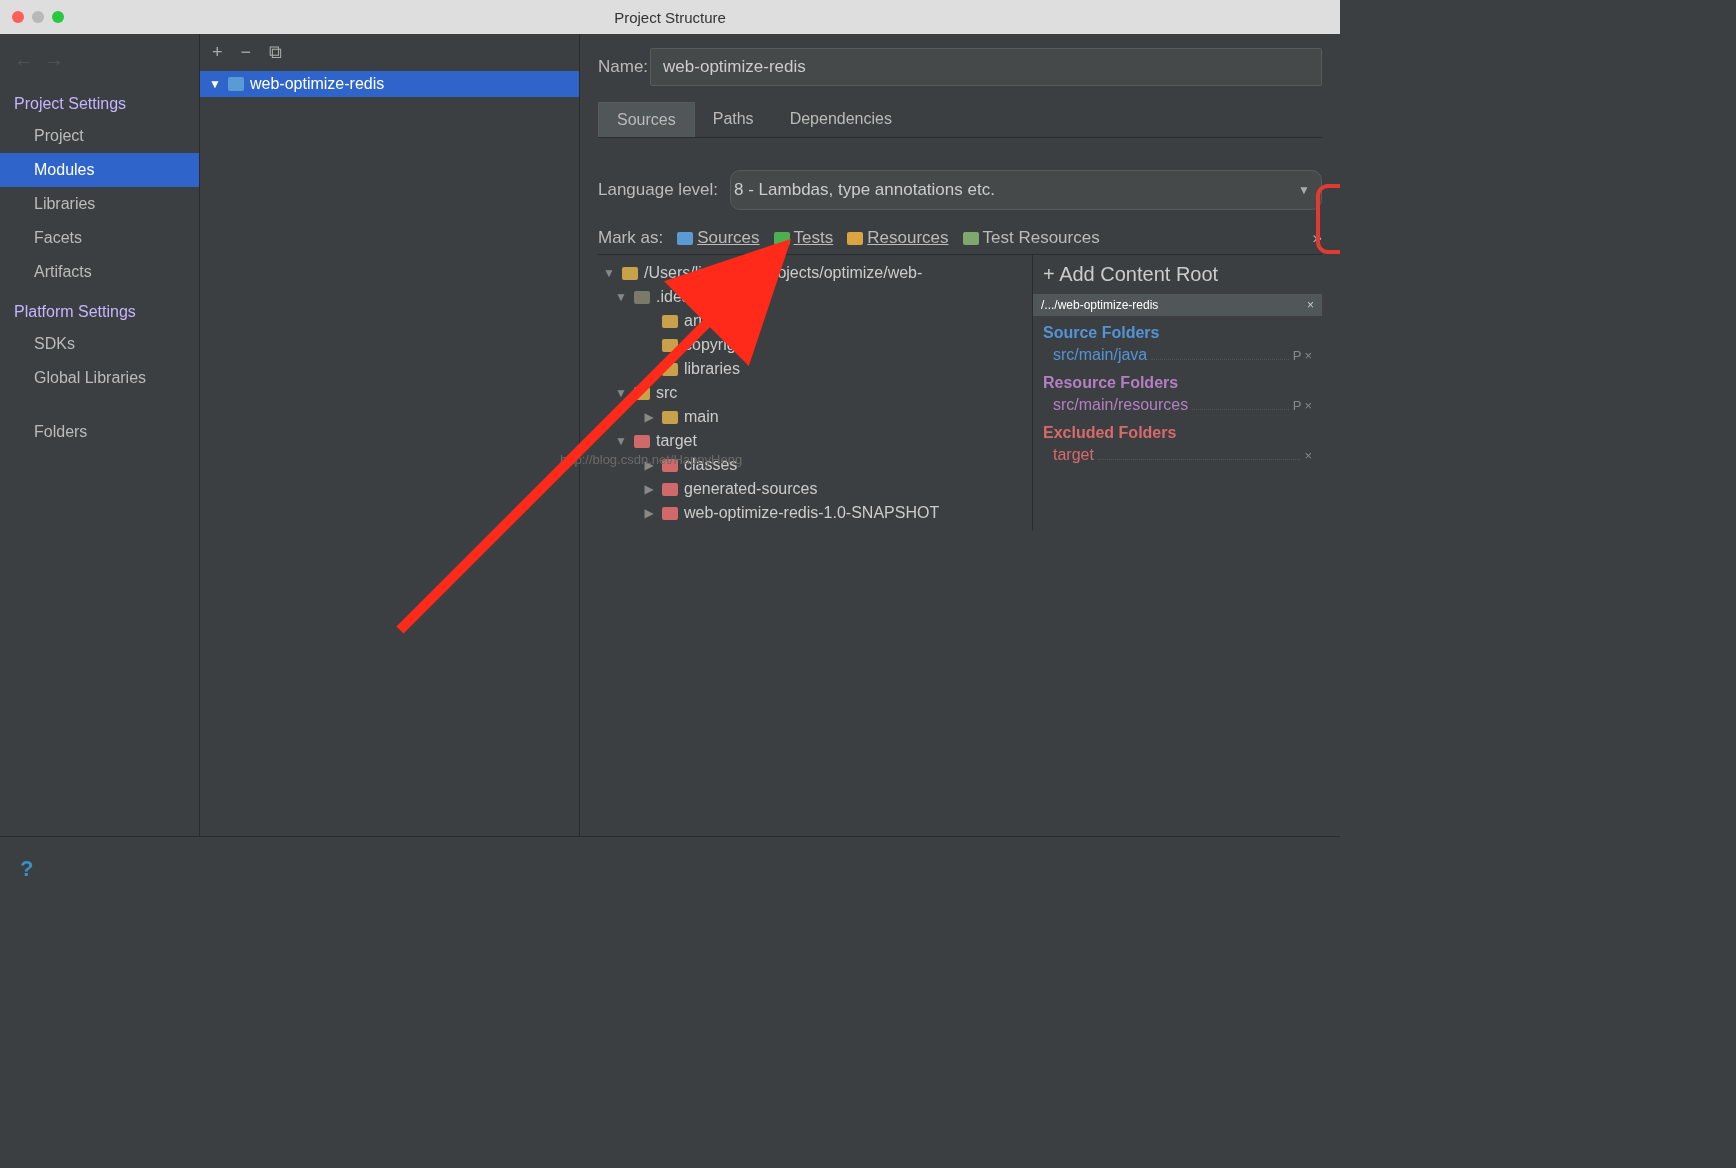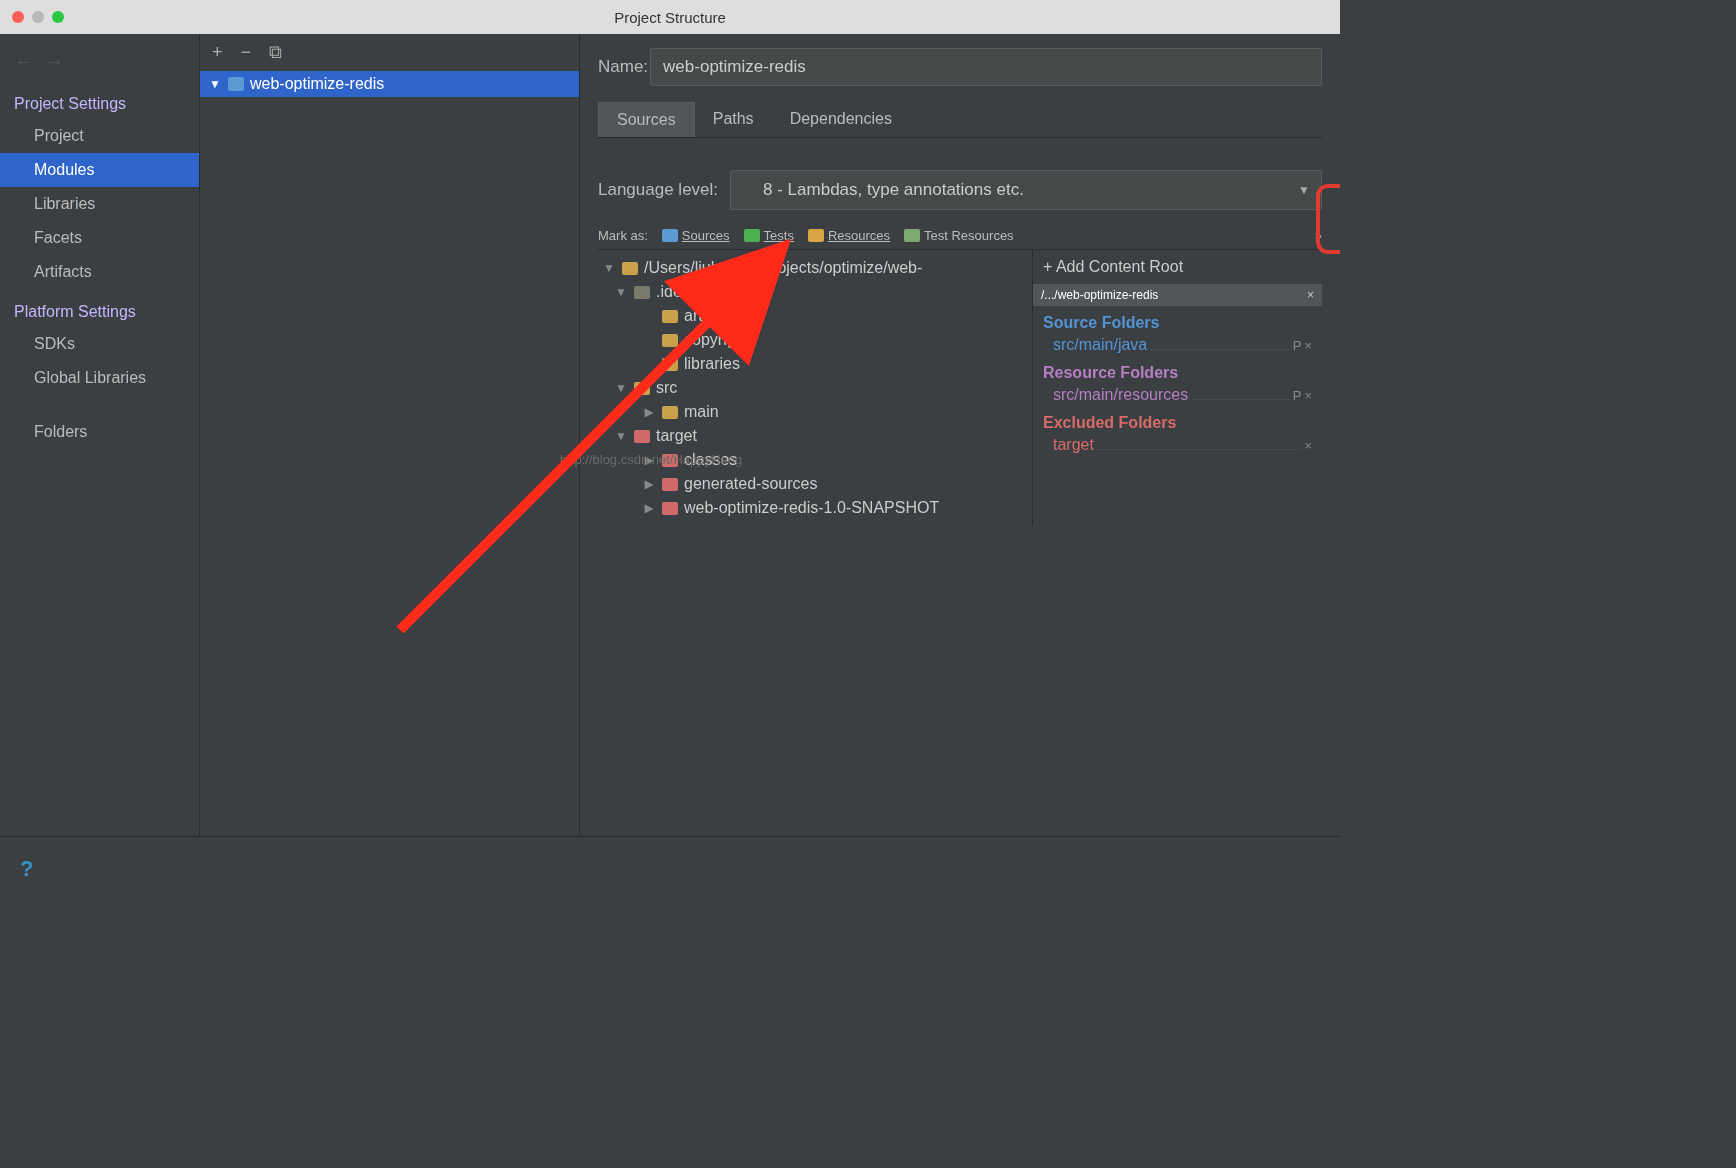--- a/index.html
+++ b/index.html
@@ -41,41 +41,41 @@
 .name-row label { color:#bbb; font-size:17px; }
 .name-input { flex:1; background:#45494a; border:1px solid #5a5a5a; color:#ccc; padding:8px 12px; font-size:17px; border-radius:2px; }
 
 .tabs { display:flex; border-bottom:1px solid #2b2b2b; }
 .tab { padding:8px 18px; color:#bbb; font-size:16px; cursor:pointer; }
 .tab.sel { background:#515658; border:1px solid #5a5a5a; border-bottom:none; }
 
 .lang-row { display:flex; align-items:center; gap:12px; margin:32px 0 18px; position:relative; }
 .lang-row label { color:#bbb; font-size:17px; }
 .combo-wrap { flex:1; position:relative; }
-.combo { width:100%; background:#45494a; border:1px solid #5a5a5a; color:#ccc; padding:9px 34px 9px 32px; font-size:17px; border-radius:2px; }
+.combo { width:100%; background:#45494a; border:1px solid #5a5a5a; color:#ccc; padding:9px 34px 9px 3px; font-size:17px; border-radius:10px; }
 .combo-arr { position:absolute; right:12px; top:50%; transform:translateY(-50%); color:#aaa; font-size:12px; }
 .redbox { position:absolute; border:4px solid #e03a31; border-radius:12px; left:736px; top:150px; width:587px; height:70px; pointer-events:none; }
 
-.mark-row { display:flex; align-items:center; gap:14px; color:#bbb; font-size:13px; margin-bottom:6px; }
+.mark-row { display:flex; align-items:center; gap:14px; color:#bbb; font-size:17px; margin-bottom:6px; }
 .mark-item { display:flex; align-items:center; gap:4px; cursor:pointer; }
 .mark-item .u { text-decoration:underline; }
 .mi-folder { width:16px; height:13px; border-radius:2px; display:inline-block; }
 .mi-blue{background:#5a9bd4;} .mi-green{background:#4caf50;} .mi-orange{background:#d9a441;} .mi-greenish{background:#7fa86f;}
 .mark-more { margin-left:auto; color:#aaa; }
 
 .src-area { display:flex; border-top:1px solid #2b2b2b; margin-top:6px; }
 .filetree { flex:1; padding:6px 0; }
 .ft-row { display:flex; align-items:center; gap:6px; padding:3px 4px; color:#ccc; font-size:16px; white-space:nowrap; }
 .ft-arr { color:#888; width:14px; text-align:center; font-size:12px; }
 .fi { width:16px; height:13px; border-radius:2px; display:inline-block; }
 .fi-y{background:#c9a14b;} .fi-r{background:#d06a6a;} .fi-gray{background:#7a7a6a;}
 .ind1{padding-left:16px;} .ind2{padding-left:44px;}
 
 .content-panel { width:290px; border-left:1px solid #2b2b2b; }
-.cp-add { padding:8px 10px; color:#ccc; font-size:16px; cursor:pointer; }
+.cp-add { padding:8px 10px; color:#ccc; font-size:20px; cursor:pointer; }
 .cp-hdr { background:#515658; color:#fff; padding:4px 8px; font-size:12px; display:flex; align-items:center; }
 .cp-hdr .x { margin-left:auto; color:#ccc; cursor:pointer; }
 .cp-sect { padding:8px 10px 2px; font-size:16px; font-weight:600; }
 .cp-item { padding:2px 10px 2px 20px; font-size:16px; display:flex; align-items:center; }
 .cp-item .dots{flex:1; border-bottom:1px dotted #555; margin:0 4px; height:10px;}
 .cp-item .rx { color:#888; font-size:13px; display:flex; gap:3px; align-items:center;}
 .c-blue{color:#5394d6;} .c-purple{color:#b57fc3;} .c-red{color:#d76a6a;}
 
 .watermark { position:absolute; left:560px; top:452px; color:#6a6a6a; font-size:13px; pointer-events:none; }
 

